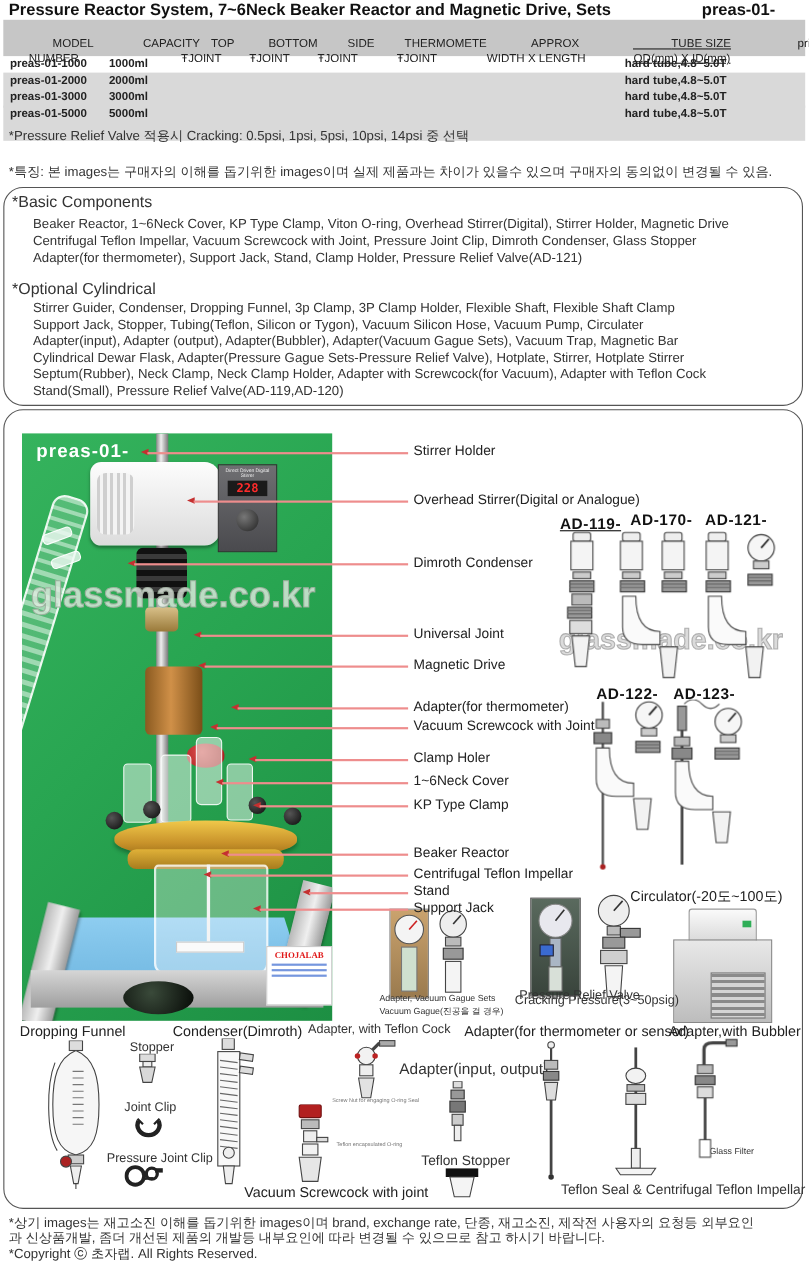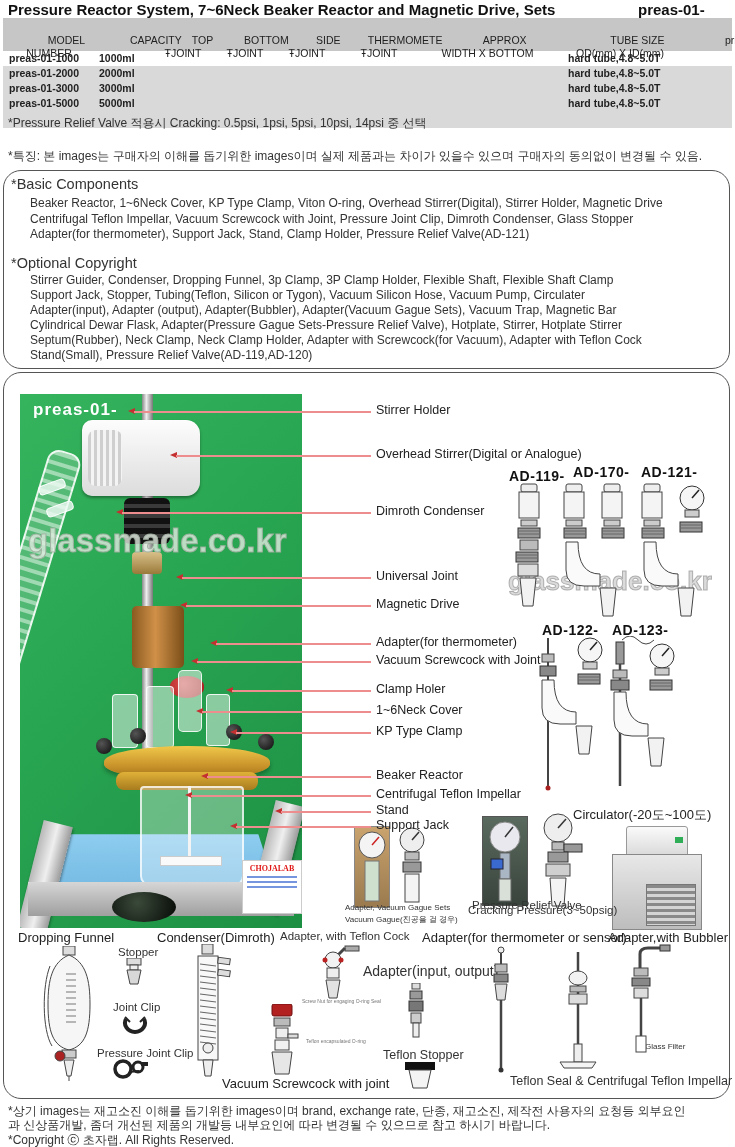--- a/index.html
+++ b/index.html
@@ -87,22 +87,22 @@
             <span>CAPACITY</span><br><span></span></div>
     <div class="th" style="left:154px;width:52px;">
             <span>TOP</span><br><span>Ŧ</span><span>JOINT</span></div>
     <div class="th" style="left:206px;width:72px;">
             <span>BOTTOM</span><br><span>Ŧ</span><span>JOINT</span></div>
     <div class="th" style="left:278px;width:52px;">
             <span>SIDE</span><br><span>Ŧ</span><span>JOINT</span></div>
     <div class="th" style="left:330px;width:92px;">
             <span>THERMOMETE</span><br><span>Ŧ</span><span>JOINT</span></div>
     <div class="th" style="left:422px;width:125px;">
-            <span>APPROX</span><br><span>WIDTH X BOTTOM</span></div>
-    <div class="th" style="left:547px;width:140px;">
+            <span>APPROX</span><br><span>WIDTH X LENGTH</span></div>
+    <div class="th" style="left:547px;width:140px;text-decoration:underline;">
             <span>TUBE SIZE</span><br><span>OD(mm) X ID(mm)</span></div>
     <div class="th" style="left:687px;width:42px;">
             <span>price</span><br><span></span></div>
     <div class="trow" style="top:33px;">
       <div class="td" style="left:6px;">preas-01-1000</div>
       <div class="td" style="left:96px;">1000ml</div>
       <div class="td" style="left:565px;">hard tube,4.8~5.0T</div>
     </div>
     <div class="trow" style="top:48px;background:#d9d9d9;">
       <div class="td" style="left:6px;">preas-01-2000</div>
@@ -122,38 +122,43 @@
   </div>
 
 <div class="abs note" style="top:115px;">*Pressure Relief Valve 적용시 Cracking: 0.5psi, 1psi, 5psi, 10psi, 14psi 중 선택</div>
 <div class="abs note" style="top:148px;">*특징: 본 images는 구매자의 이해를 돕기위한 images이며 실제 제품과는 차이가 있을수 있으며 구매자의 동의없이 변경될 수 있음.</div>
 
 <div class="abs rbox" style="top:170px;height:199px;">
   <div class="abs sec-title" style="left:7px;top:5px;">*Basic Components</div>
   <div class="abs sec-text" style="left:26px;top:25px;">Beaker Reactor, 1~6Neck Cover, KP Type Clamp, Viton O-ring, Overhead Stirrer(Digital), Stirrer Holder, Magnetic Drive
 Centrifugal Teflon Impellar, Vacuum Screwcock with Joint, Pressure Joint Clip, Dimroth Condenser, Glass Stopper
 Adapter(for thermometer), Support Jack, Stand, Clamp Holder, Pressure Relief Valve(AD-121)</div>
-  <div class="abs sec-title" style="left:7px;top:84px;">*Optional Copyright</div>
+  <div class="abs sec-title" style="left:7px;top:84px;">*Optional Cylindrical</div>
   <div class="abs sec-text" style="left:26px;top:102px;line-height:15px;">Stirrer Guider, Condenser, Dropping Funnel, 3p Clamp, 3P Clamp Holder, Flexible Shaft, Flexible Shaft Clamp
 Support Jack, Stopper, Tubing(Teflon, Silicon or Tygon), Vacuum Silicon Hose, Vacuum Pump, Circulater
 Adapter(input), Adapter (output), Adapter(Bubbler), Adapter(Vacuum Gague Sets), Vacuum Trap, Magnetic Bar
 Cylindrical Dewar Flask, Adapter(Pressure Gague Sets-Pressure Relief Valve), Hotplate, Stirrer, Hotplate Stirrer
 Septum(Rubber), Neck Clamp, Neck Clamp Holder, Adapter with Screwcock(for Vacuum), Adapter with Teflon Cock
 Stand(Small), Pressure Relief Valve(AD-119,AD-120)</div>
 </div>
 
 <div class="abs rbox" style="top:372px;height:727px;"></div>
 
 <div class="abs" id="photo">
   <div class="abs condenser"></div>
   <div class="abs cond-arm" style="left:18px;top:88px;transform:rotate(-20deg);"></div>
   <div class="abs cond-arm" style="left:26px;top:110px;transform:rotate(-20deg);"></div>
   <div class="abs rod"></div>
   <div class="abs stirrer-body"></div>
   <div class="abs stirrer-vent"></div>
+  <div class="abs panel">
+    <div class="abs panel-text">Direct Driven Digital Stirrer</div>
+    <div class="abs display">228</div>
+    <div class="abs knob"></div>
+  </div>
   <div class="abs chuck"></div>
   <div class="abs ujoint"></div>
   <div class="abs magdrive"></div>
   <div class="abs red-cap"></div>
   <div class="abs thermo-ad"></div>
   <div class="neck" style="left:92px;top:300px;width:24px;height:52px;"></div>
   <div class="neck" style="left:126px;top:292px;width:26px;height:60px;"></div>
   <div class="neck" style="left:186px;top:300px;width:22px;height:50px;"></div>
   <div class="abs blue-mat"></div>
   <div class="rail" style="left:10px;top:428px;transform:rotate(14deg);"></div>
@@ -426,21 +431,21 @@
           <div class="callout-text" style="left:376px;top:768px;">Beaker Reactor</div>
 <div class="callout-arrow" style="left:185px;top:792px;"></div>
           <div class="callout-line" style="left:191px;top:795px;width:180px;"></div>
           <div class="callout-text" style="left:376px;top:787px;">Centrifugal Teflon Impellar</div>
 <div class="callout-arrow" style="left:275px;top:808px;"></div>
           <div class="callout-line" style="left:281px;top:811px;width:90px;"></div>
           <div class="callout-text" style="left:376px;top:803px;">Stand</div>
 <div class="callout-arrow" style="left:230px;top:823px;"></div>
           <div class="callout-line" style="left:236px;top:826px;width:135px;"></div>
           <div class="callout-text" style="left:376px;top:818px;">Support Jack</div>
-<div class="ad-title" style="left:509px;top:468px;">AD-119-</div>
+<div class="ad-title" style="left:509px;top:468px;text-decoration:underline;">AD-119-</div>
 <div class="ad-title" style="left:573px;top:464px;">AD-170-</div>
 <div class="ad-title" style="left:641px;top:464px;">AD-121-</div>
 <div class="ad-title" style="left:542px;top:622px;">AD-122-</div>
 <div class="ad-title" style="left:612px;top:622px;">AD-123-</div>
 <div class="abs" style="left:503px;top:482px;">
     <svg width="50" height="155">
       <rect x="18" y="2" width="16" height="8" rx="2" fill="#eee" stroke="#444"></rect>
       <rect x="16" y="10" width="20" height="26" fill="#f4f4f4" stroke="#444"></rect>
       <rect x="18" y="38" width="16" height="6" fill="#ccc" stroke="#444"></rect>
       <rect x="15" y="46" width="22" height="10" fill="#999" stroke="#333"></rect>

